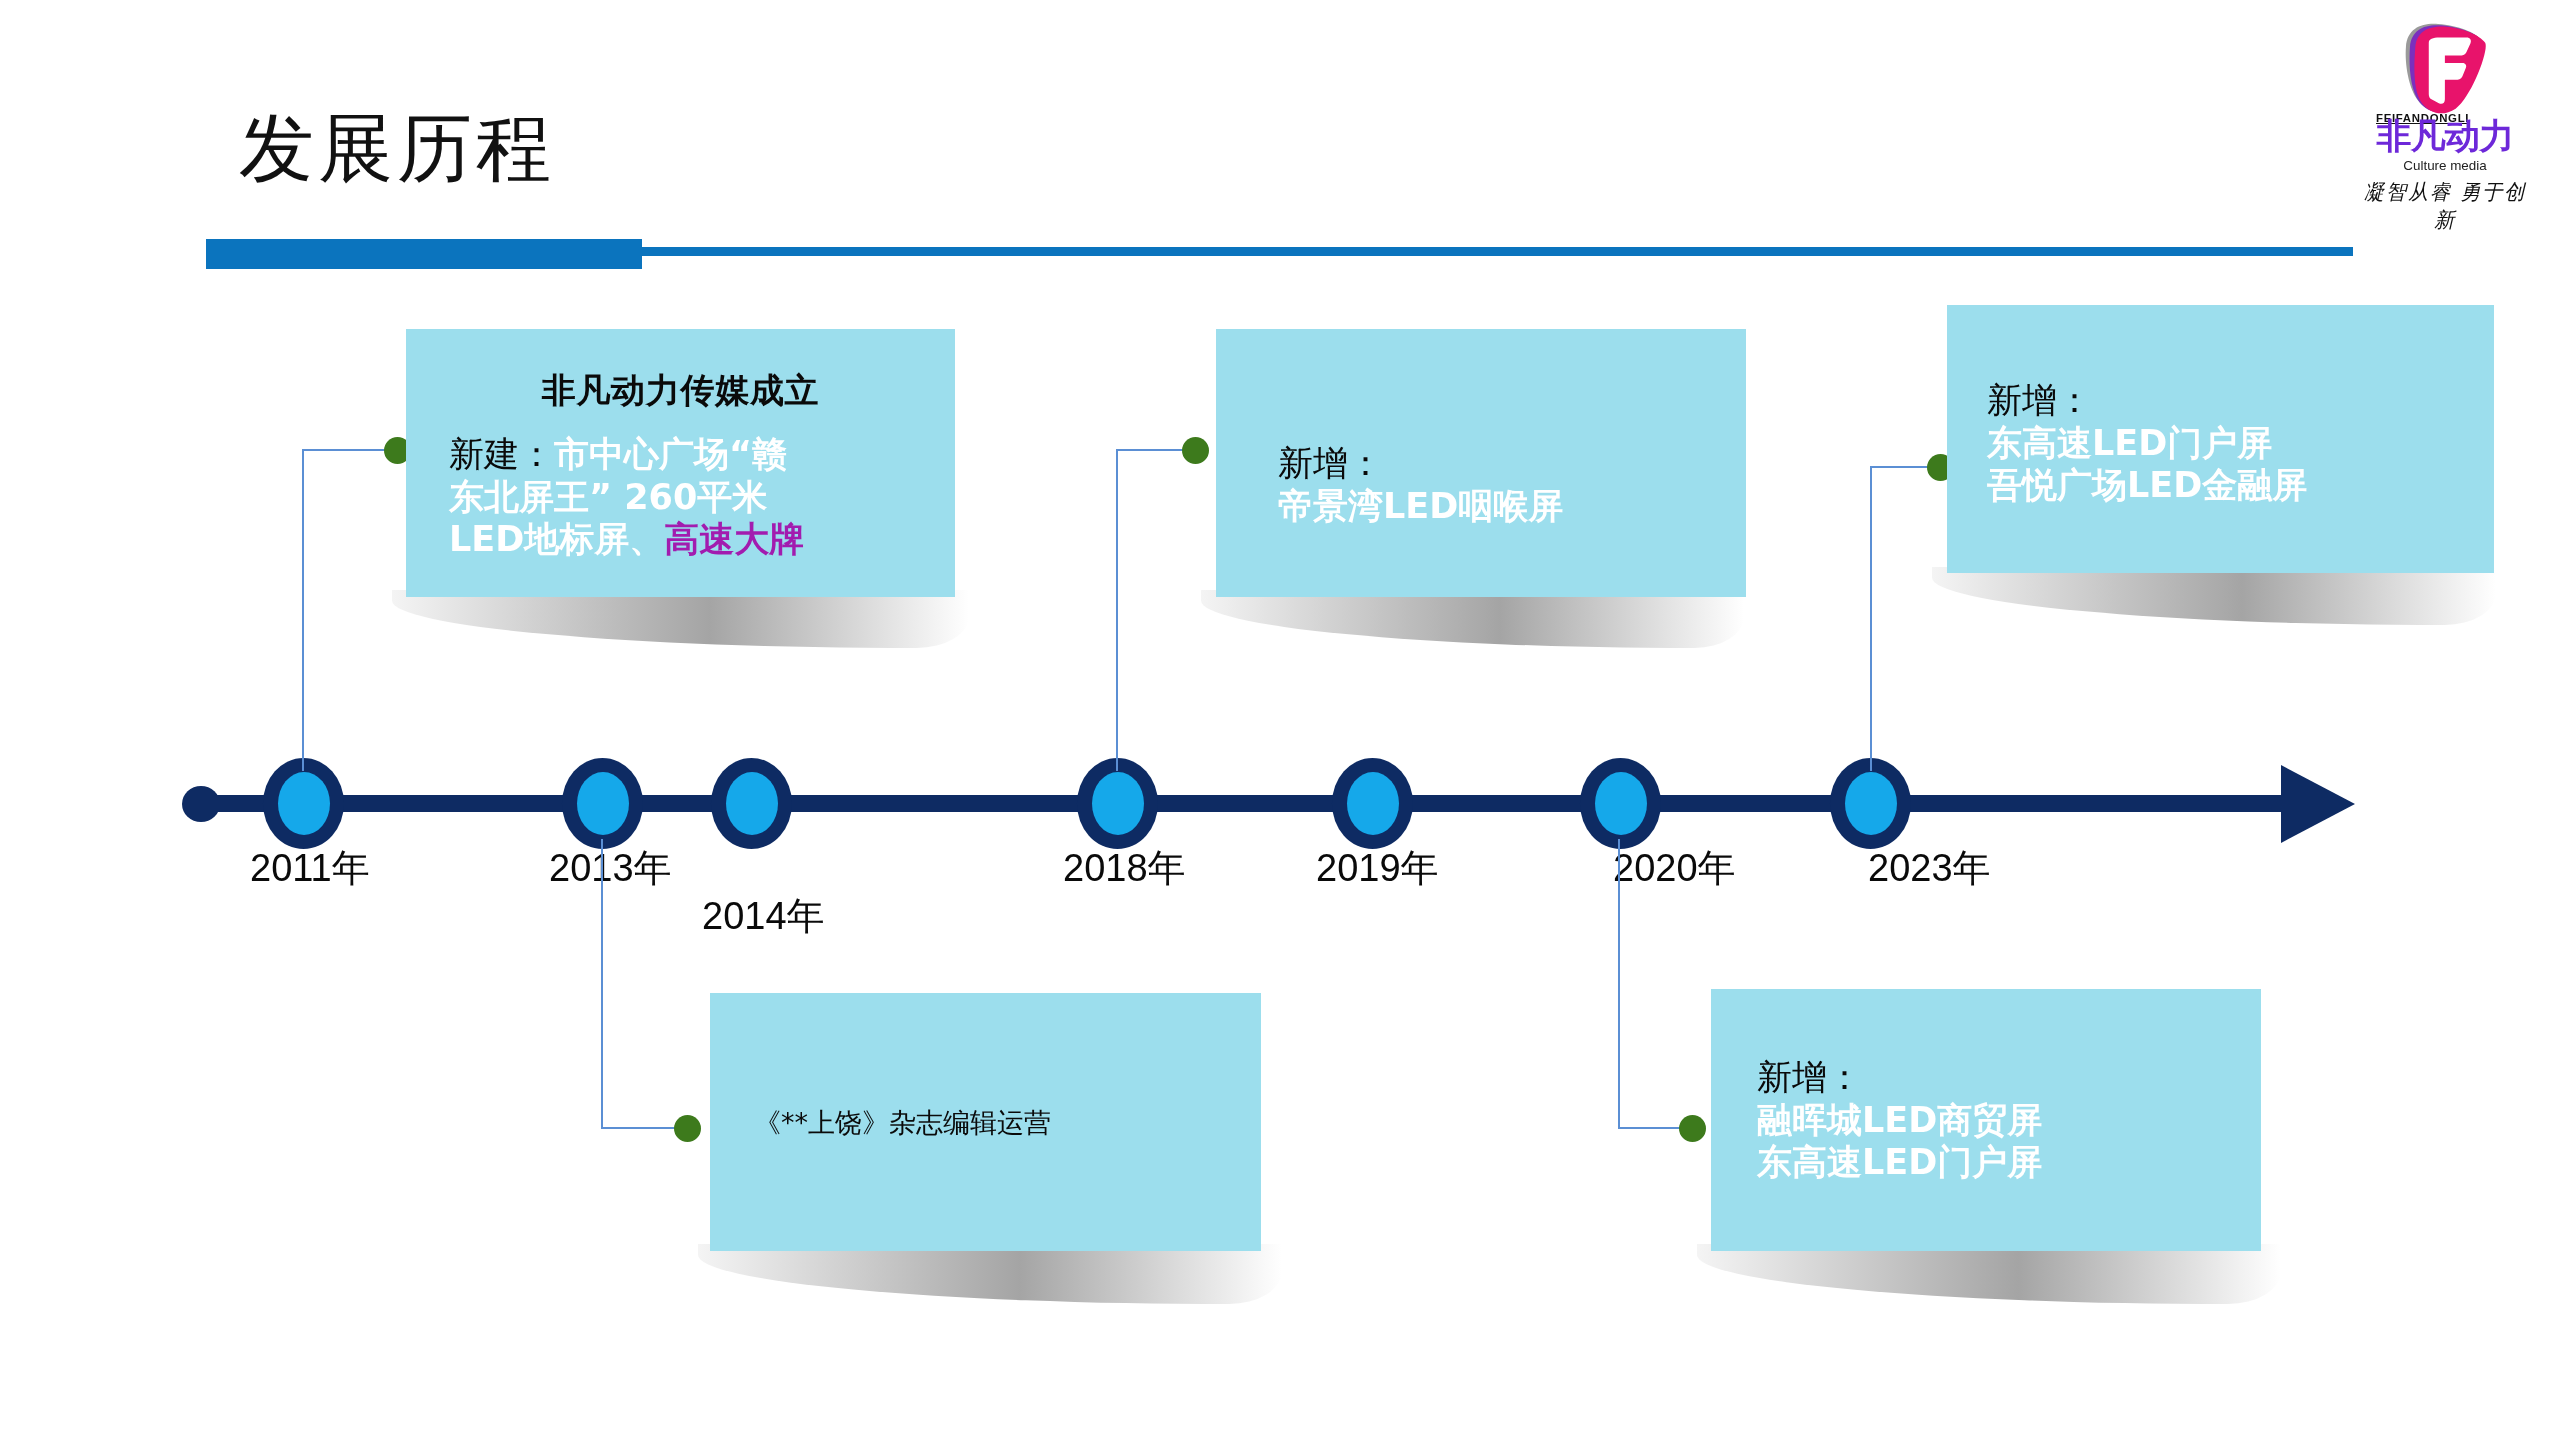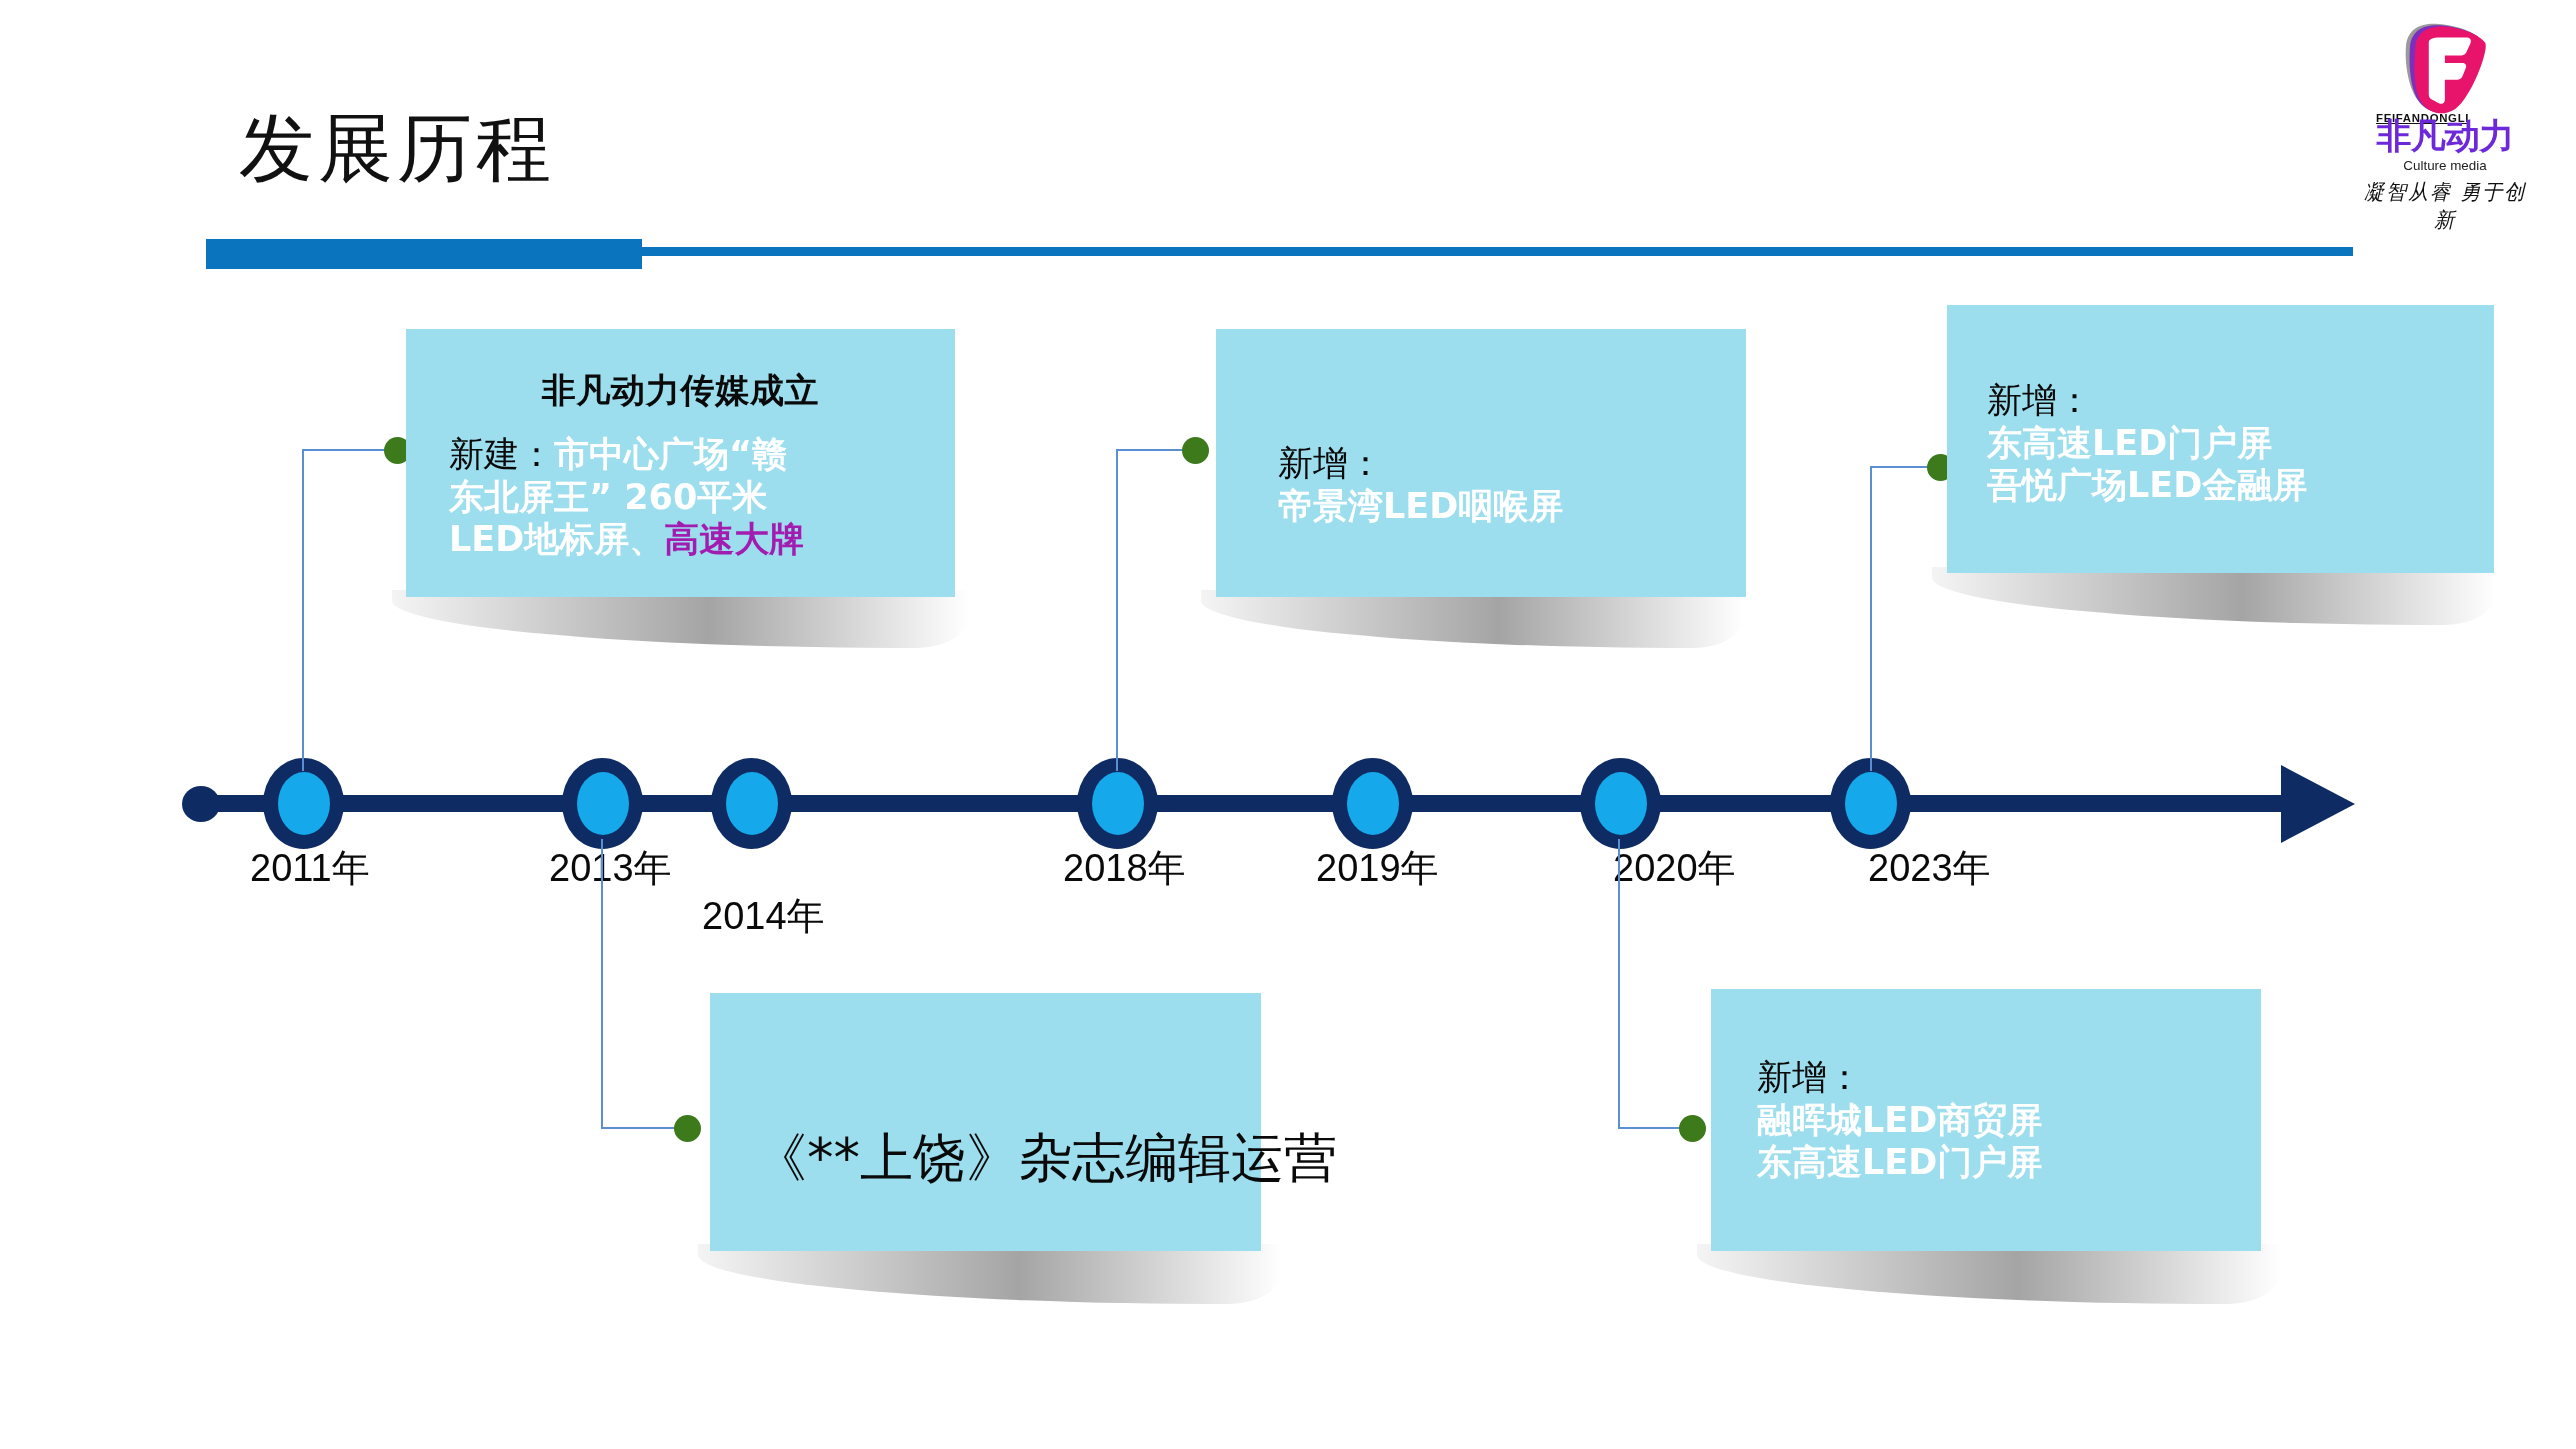--- a/index.html
+++ b/index.html
@@ -208,25 +208,24 @@
     position: absolute;
     font-size: 35px;
     line-height: 1.22;
     font-family: "DejaVu Sans", sans-serif;
   }
   .t-black { color: #0a0a0a; }
   .t-white { color: #ffffff; font-weight: bold; }
   .t-black-b { color: #a21caf; font-weight: bold; }
   .plain-line {
     position: absolute;
-    font-size: 53px;
+    font-size: 27px;
     color: #0a0a0a;
     font-family: "DejaVu Sans", sans-serif;
     white-space: nowrap;
-    margin-top: 36px;
   }
 </style>
 </head>
 <body>
 
 <div id="slide-title">发展历程</div>
 <div id="title-bar-thick"></div>
 <div id="title-bar-thin"></div>
 
 <div id="logo">

